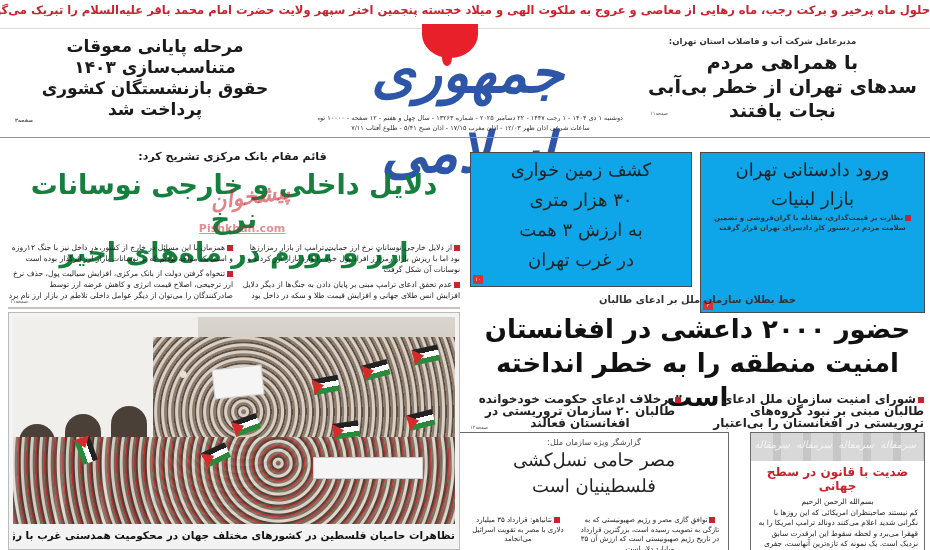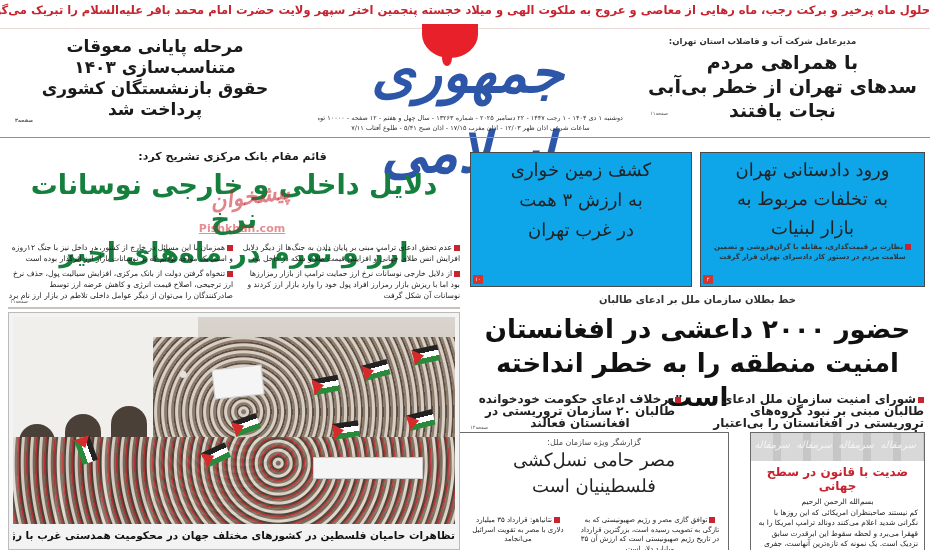--- a/index.html
+++ b/index.html
@@ -29,21 +29,21 @@
     .bullets-col { font-size: 7.6px; line-height: 11px; color: #222; text-align: right; }
     .bullet::before { content: ""; display: inline-block; width: 6px; height: 6px; background: #c8242f; margin-left: 2px; vertical-align: middle; }
     .bcol-right { top: 242px; left: 238px; width: 222px; }
     .bcol-left { top: 242px; left: 8px; width: 225px; }
     .bullets-col p { margin-bottom: 4px; }
 
     .section-rule-l { top: 307px; left: 8px; width: 452px; height: 2px; background: #c9c0bf; }
 
     .box { background: #0ea5e9; border: 1px solid #4a4a4a; text-align: center; }
     .box-a { top: 152px; left: 470px; width: 222px; height: 135px; }
-    .box-b { top: 152px; left: 700px; width: 225px; height: 135px; }
+    .box-b { top: 152px; left: 700px; width: 225px; height: 161px; }
     .box-title { font-family: "DejaVu Serif", serif; font-size: 18px; line-height: 26px; color: #222; padding-top: 4px; }
     .box-b .box-title { line-height: 25px; }
     .box-note { font-size: 7px; line-height: 10px; font-weight: bold; color: #333; padding: 2px 12px 0; }
     .corner-num { position: absolute; bottom: 2px; left: 2px; width: 10px; height: 9px; background: #d6342f; color: #fff; font-size: 5px; line-height: 9px; text-align: center; }
 
     .afg-kicker { top: 294px; left: 470px; width: 455px; text-align: center; font-size: 10px; font-weight: bold; color: #333; }
     .afg-headline { top: 312px; left: 470px; width: 455px; text-align: center; font-size: 26px; line-height: 34px; font-weight: 900; color: #111; }
     .afg-bul-r { top: 393px; left: 702px; width: 222px; }
     .afg-bul-l { top: 393px; left: 470px; width: 220px; }
     .afg-bullets { font-size: 12px; line-height: 12px; font-weight: bold; color: #222; text-align: right; }
@@ -113,39 +113,39 @@
 
 <div class="abs main-kicker">قائم مقام بانک مرکزی تشریح کرد:</div>
 <div class="abs main-headline">
   <div>دلایل داخلی و خارجی نوسانات نرخ</div>
   <div>ارز و تورم در ماه‌های اخیر</div>
 </div>
 <div class="abs watermark">پیشخوان</div>
 <div class="abs watermark-url">Pishkhan.com</div>
 
 <div class="abs bullets-col bcol-right">
+  <p class="bullet">از دلایل خارجی نوسانات نرخ ارز حمایت ترامپ از بازار رمزارزها بود اما با ریزش بازار رمزارز افراد پول خود را وارد بازار ارز کردند و نوسانات آن شکل گرفت</p>
   <p class="bullet">عدم تحقق ادعای ترامپ مبنی بر پایان دادن به جنگ‌ها از دیگر دلایل افزایش انس طلای جهانی و افزایش قیمت طلا و سکه در داخل بود</p>
-  <p class="bullet">از دلایل خارجی نوسانات نرخ ارز حمایت ترامپ از بازار رمزارزها بود اما با ریزش بازار رمزارز افراد پول خود را وارد بازار ارز کردند و نوسانات آن شکل گرفت</p>
 </div>
 <div class="abs bullets-col bcol-left">
   <p class="bullet">همزمان با این مسائل در خارج از کشور، در داخل نیز با جنگ ۱۲روزه و اسنپ‌بک مواجه بودیم که بر نوسانات بازار ارز اثرگذار بوده است</p>
   <p class="bullet">تنخواه گرفتن دولت از بانک مرکزی، افزایش سیالیت پول، حذف نرخ ارز ترجیحی، اصلاح قیمت انرژی و کاهش عرضه ارز توسط صادرکنندگان را می‌توان از دیگر عوامل داخلی تلاطم در بازار ارز نام برد</p>
 </div>
 <div class="abs page-ref" style="top:298px;left:10px;">صفحه۱۱</div>
 <div class="abs section-rule-l"></div>
 
 <div class="abs box box-a">
   <div class="box-title">کشف زمین خواری</div>
+  <div class="box-title">۳۰ هزار متری</div>
   <div class="box-title">به ارزش ۳ همت</div>
   <div class="box-title">در غرب تهران</div>
   <div class="corner-num">۱۰</div>
 </div>
 <div class="abs box box-b">
   <div class="box-title">ورود دادستانی تهران</div>
-  <div class="box-title">به تخلفات مربوط به</div>
   <div class="box-title">بازار لبنیات</div>
   <div class="box-note bullet">نظارت بر قیمت‌گذاری، مقابله با گران‌فروشی و تضمین سلامت مردم در دستور کار دادسرای تهران قرار گرفت</div>
   <div class="corner-num">۲</div>
 </div>
 
 <div class="abs afg-kicker">خط بطلان سازمان ملل بر ادعای طالبان</div>
 <div class="abs afg-headline">
   <div>حضور ۲۰۰۰ داعشی در افغانستان</div>
   <div>امنیت منطقه را به خطر انداخته است</div>
 </div>

